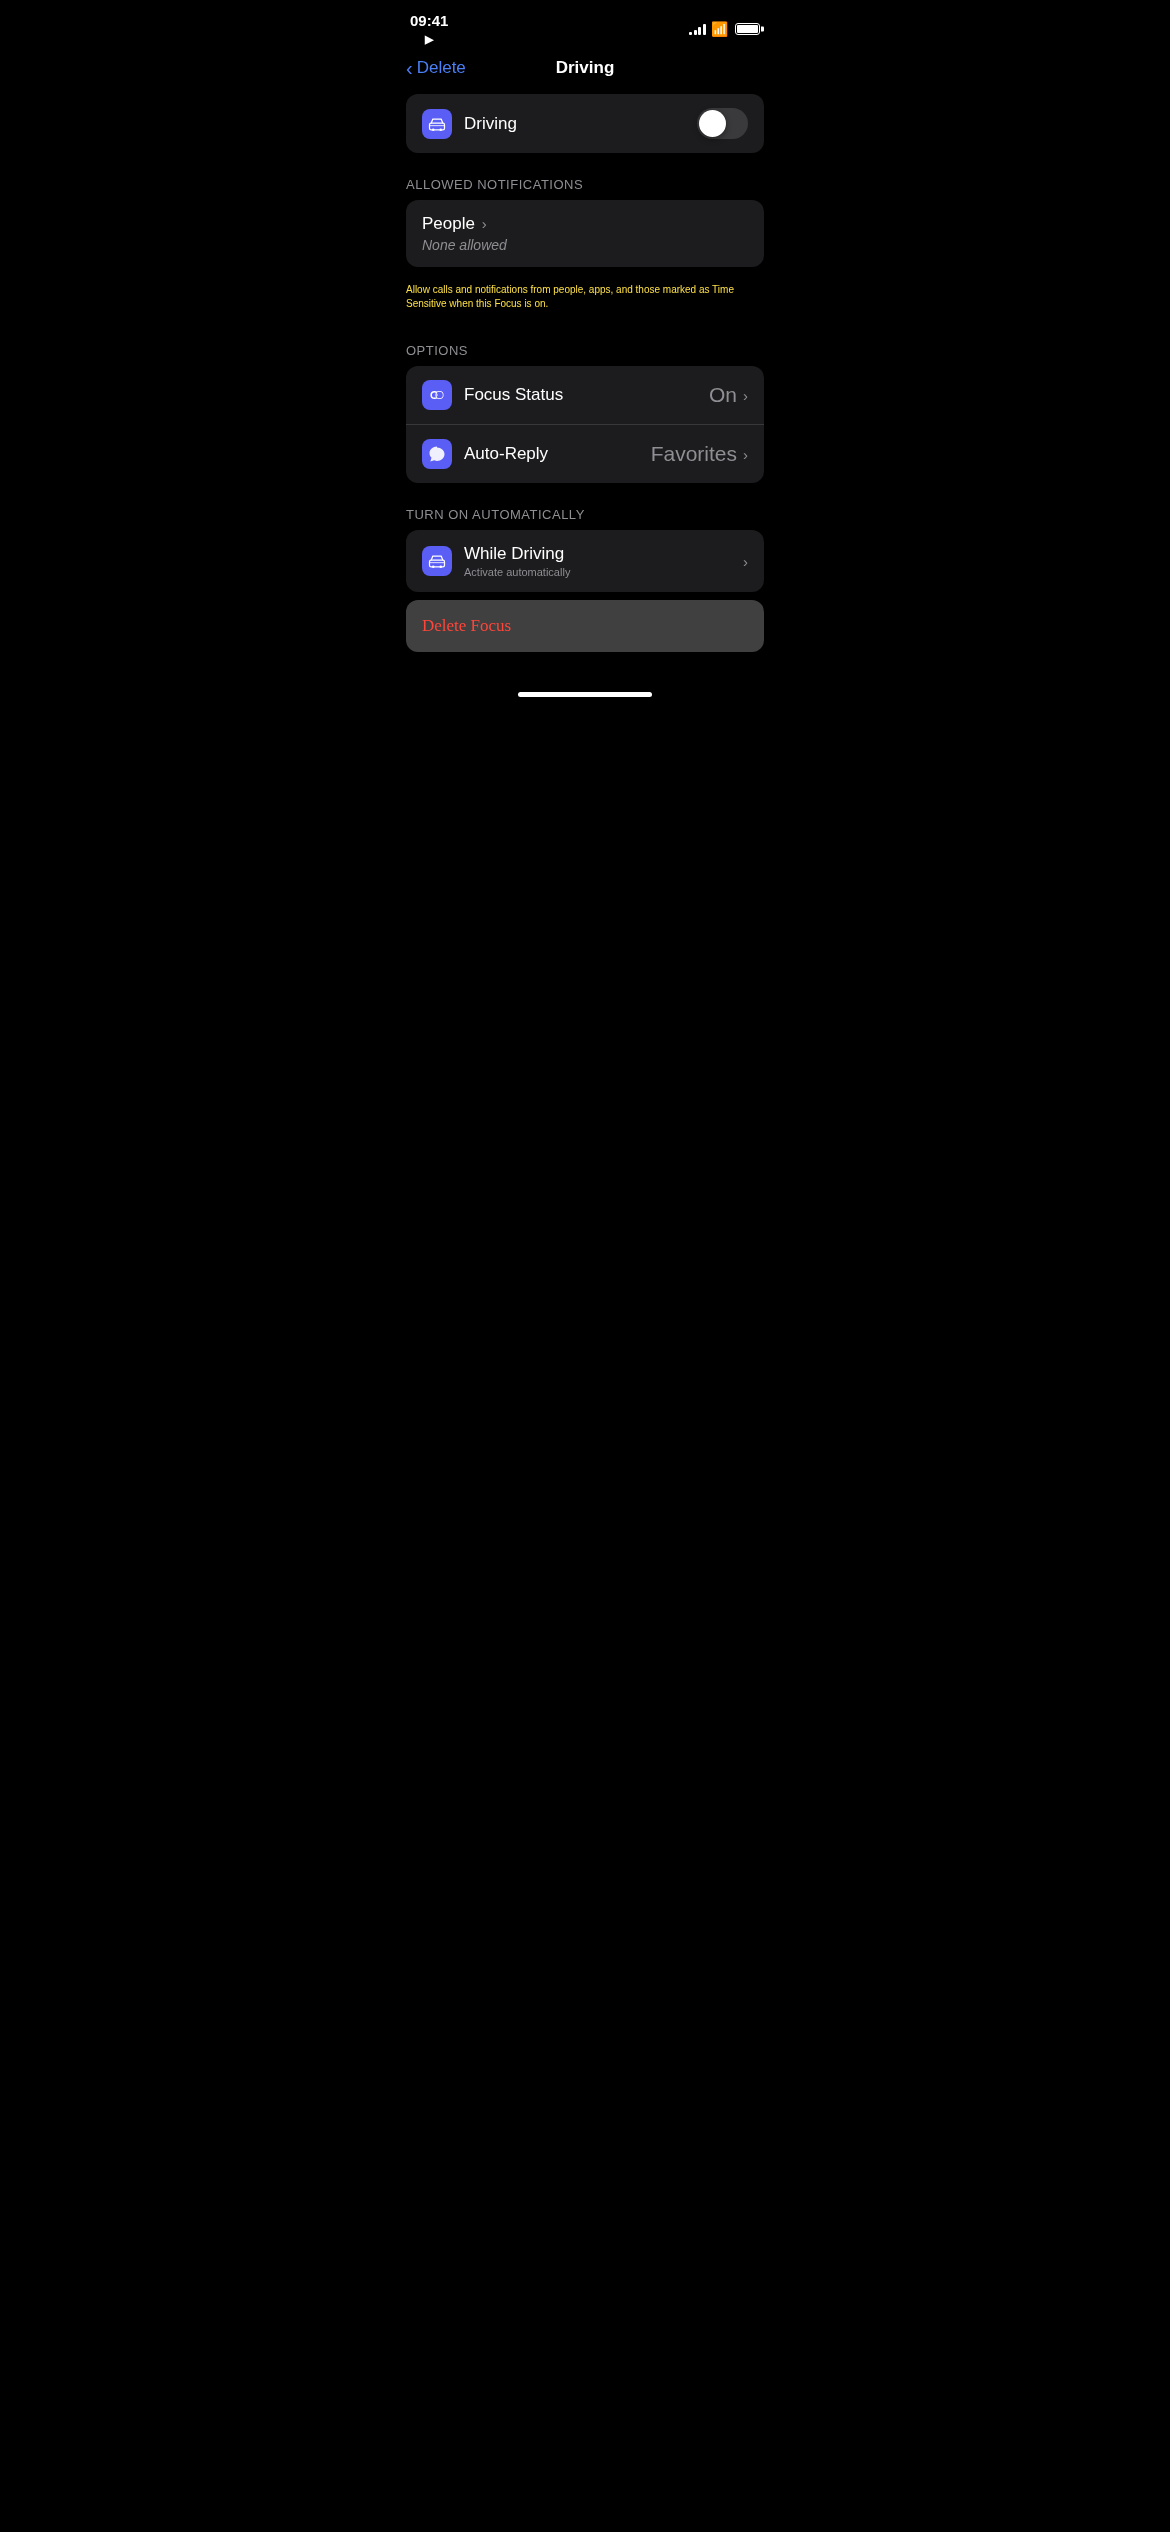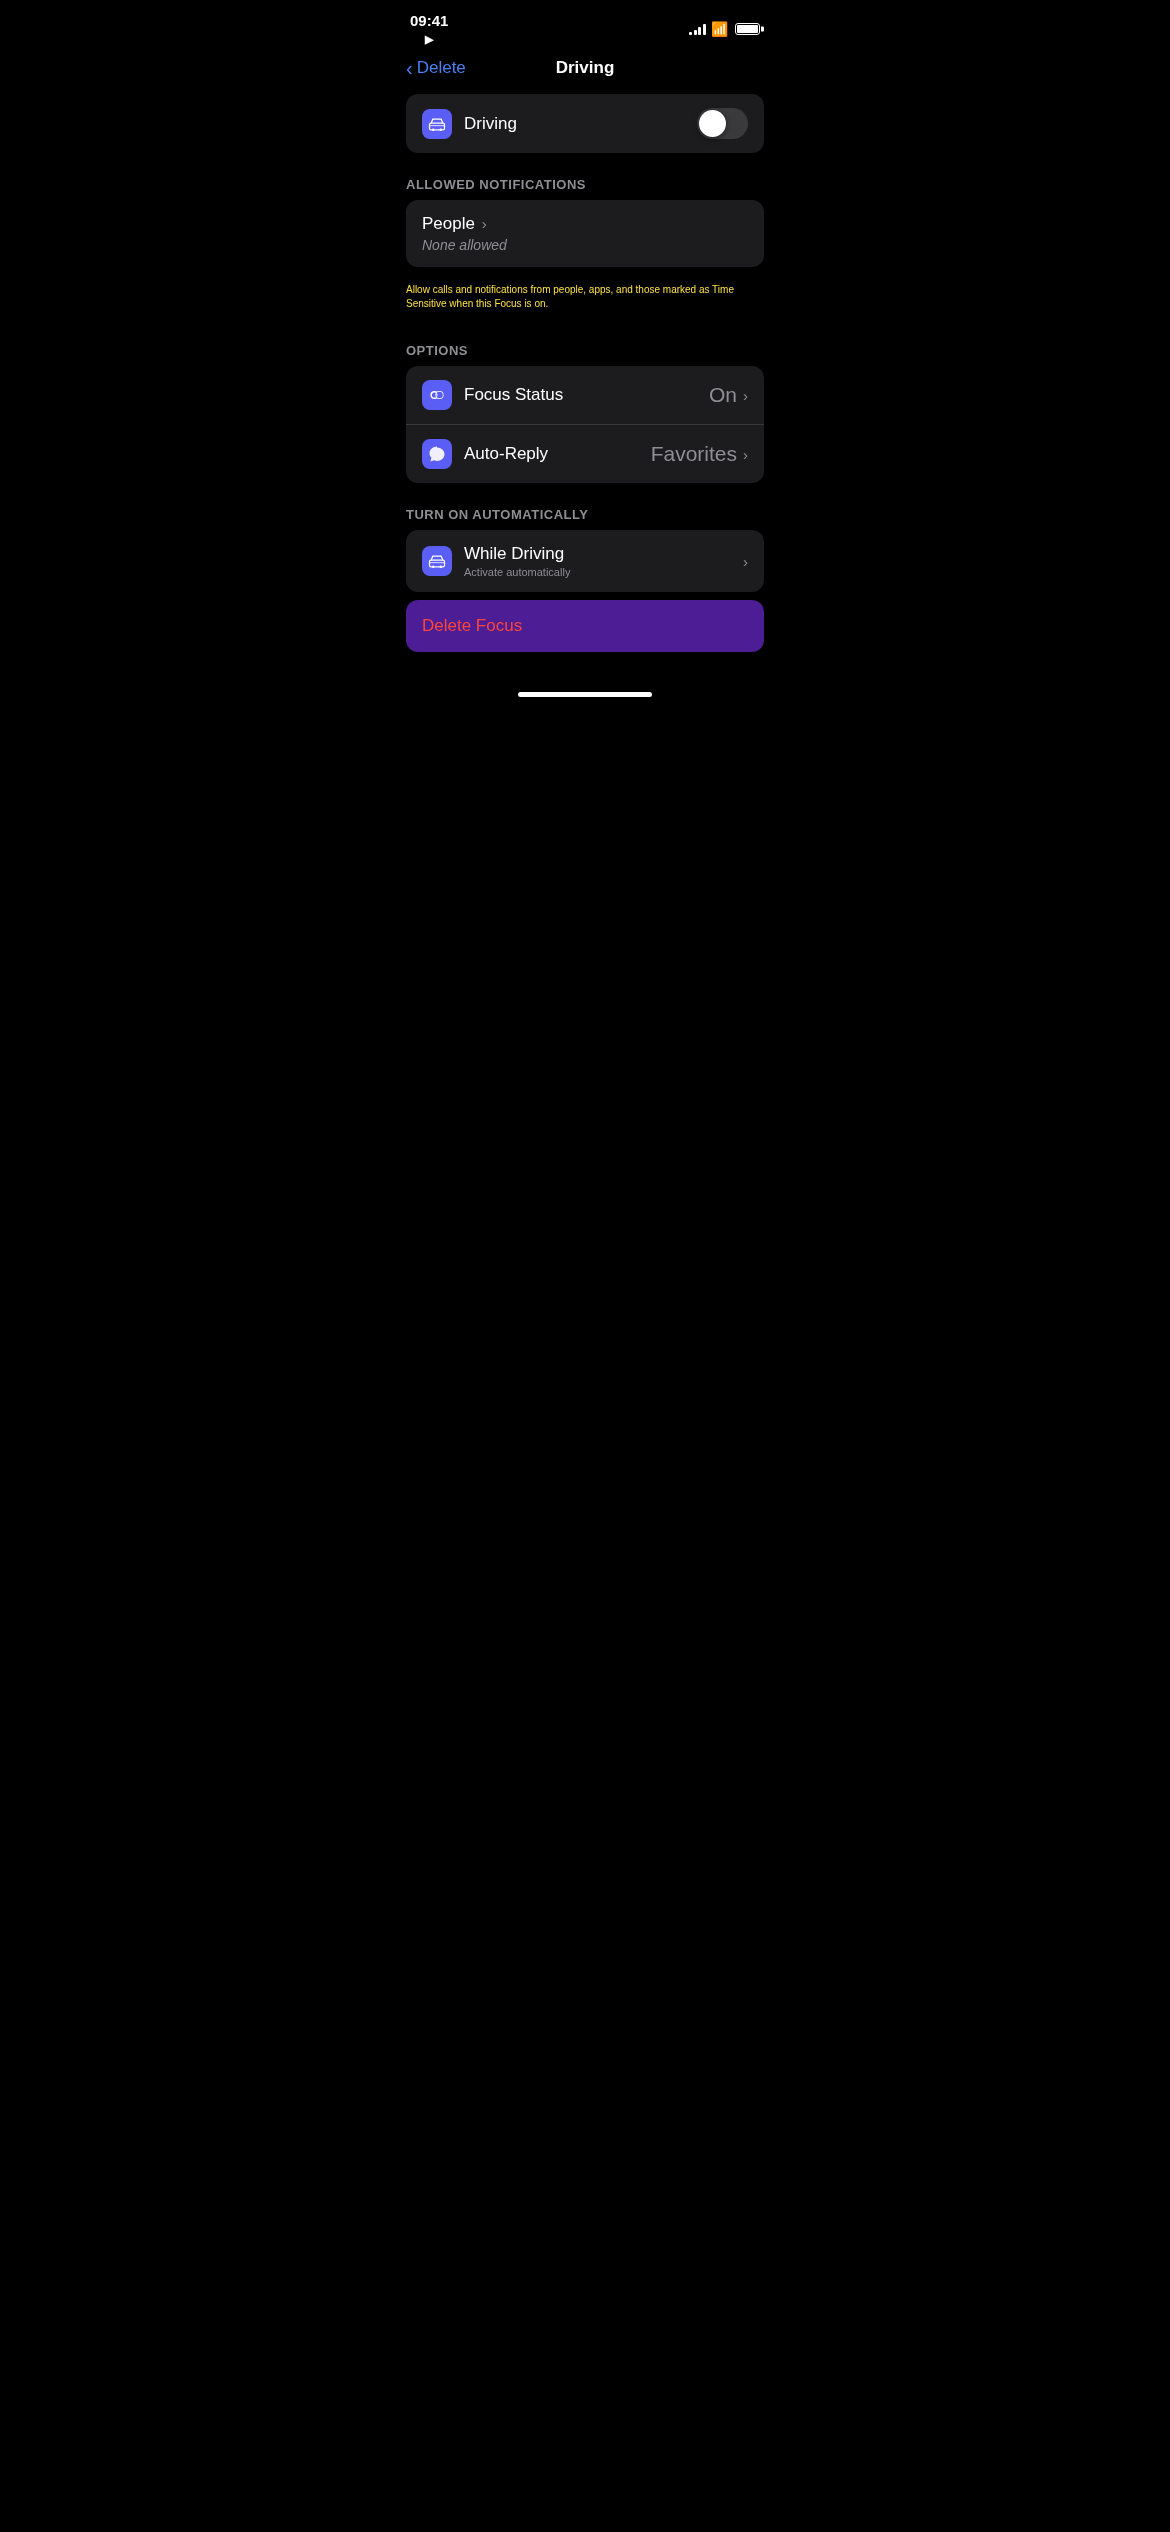--- a/index.html
+++ b/index.html
@@ -230,21 +230,21 @@
       position: absolute;
       top: 2px;
       left: 2px;
       box-shadow: 0 2px 6px rgba(0,0,0,0.4);
       transition: left 0.2s;
     }
 
     
     .section-label {
       font-size: 13px;
-      font-weight: 700;
+      font-weight: 400;
       color: #8E8E93;
       text-transform: uppercase;
       letter-spacing: 0.5px;
       padding: 16px 16px 8px 16px;
     }
 
     .section-footer {
       font-size: 10px;
       color: #fde047;
       padding: 8px 16px 16px 16px;
@@ -259,23 +259,24 @@
 
     .people-detail {
       font-size: 14px;
       color: #8E8E93;
       margin-top: 3px;
       font-style: italic;
     }
 
     
     .delete-card {
-      background: #4c1d95;
+      background: #404040;
       border-radius: 12px;
       margin: 8px 16px 16px 16px;
+      font-family: Liberation Serif, serif;
     }
 
     .delete-row {
       padding: 16px;
       text-align: left;
     }
 
     .delete-text {
       font-size: 17px;
       color: #FF453A;

